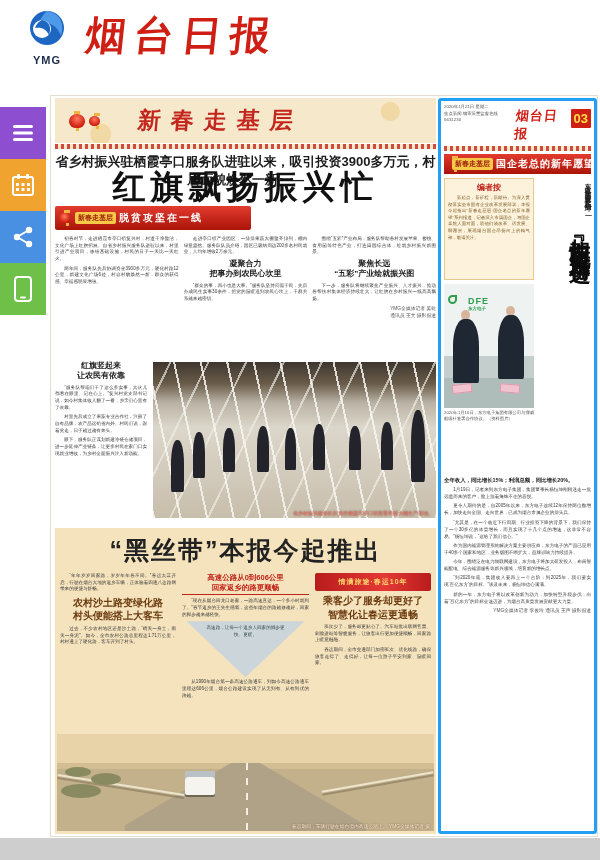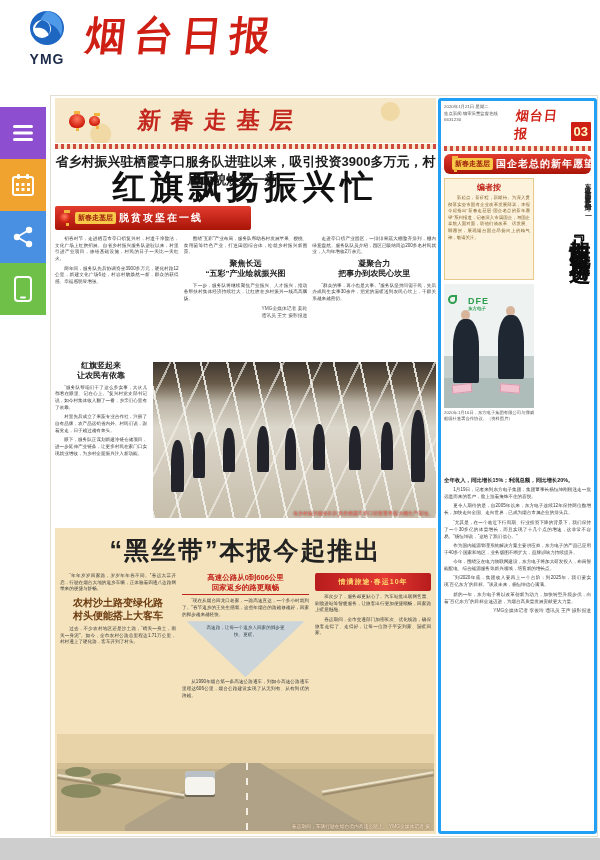--- a/index.html
+++ b/index.html
@@ -2,21 +2,21 @@
 <html><head>
 <meta charset="utf-8">
 <style>
   html,body{margin:0;padding:0;background:#fff;}
   .stage{position:relative;width:600px;height:860px;background:#fff;overflow:hidden;
          font-family:"Liberation Sans",sans-serif;color:#222;}
   
   .topbar{position:absolute;left:0;top:0;width:600px;height:95px;background:#fff;}
   .logo{position:absolute;left:18px;top:6px;width:58px;height:58px;text-align:center;cursor:pointer;}
   .logo svg{display:block;margin:0 auto;}
-  .logo .ymg{font-weight:bold;font-size:14px;color:#1c2b4a;letter-spacing:1px;line-height:10px;}
+  .logo .ymg{font-weight:bold;font-size:11px;color:#1c2b4a;letter-spacing:1px;line-height:10px;}
   .brand-cal{position:absolute;left:86px;top:8px;font-family:"DejaVu Serif",serif;font-weight:900;
              font-size:40px;color:#cf1f14;letter-spacing:8px;transform:skewX(-6deg);}
   
   .sidebar{position:absolute;left:0;top:107px;width:46px;}
   .sbtn{width:46px;height:52px;display:flex;align-items:center;justify-content:center;cursor:pointer;}
   .sb-purple{background:#8d4fd0;} .sb-orange{background:#f0a32f;}
   .sb-blue{background:#4a90e2;}  .sb-green{background:#6ec049;}
   
   .sheet{position:absolute;left:50px;top:95px;width:548px;height:742px;background:#fff;
          border:1px solid #e3ded2;box-sizing:border-box;}
@@ -87,25 +87,25 @@
        border-radius:4px 4px 2px 2px;box-shadow:inset 0 6px 0 #b9c0c6,0 2px 0 #6f6653;}
   .p3cap{position:absolute;right:4px;bottom:2px;font-size:4.8px;color:#ffe9d2;text-shadow:0 0 2px #5b4026;}
   .bush{position:absolute;background:#8a8a60;border-radius:50%;}
   
   .right-col{position:absolute;left:387px;top:2px;width:159px;height:736px;box-sizing:border-box;
              border:3px solid #21a0f5;border-radius:3px;background:#fff;padding:3px;overflow:hidden;cursor:pointer;}
   .rc-head{display:flex;justify-content:space-between;align-items:flex-start;}
   .rc-info{font-size:4.4px;color:#555;line-height:1.5;}
   .rc-brand{font-family:"DejaVu Serif",serif;font-weight:900;font-size:13px;color:#cf1f14;
             letter-spacing:1px;transform:skewX(-6deg);margin-top:3px;}
-  .rc-pageno{background:#cf1f14;color:#fef9c3;font-weight:900;font-size:13px;padding:2px 3px;
-             border-radius:1px;margin-top:18px;}
+  .rc-pageno{background:#cf1f14;color:#fde047;font-weight:900;font-size:13px;padding:2px 3px;
+             border-radius:1px;margin-top:5px;}
   .rc-strip{margin:3px 0;}
   .rc-banner{height:20px;background:linear-gradient(180deg,#e23b2e,#a91508);display:flex;
-             align-items:center;border-radius:6px;overflow:hidden;}
+             align-items:center;border-radius:0;overflow:hidden;}
   .rc-banner .rb-title{color:#fff;font-weight:900;font-size:10px;letter-spacing:1px;white-space:nowrap;}
   .rc-row{display:flex;margin-top:4px;height:294px;}
   .rc-left{width:90px;}
   .note{background:#fdf3dc;border:1px solid #e8c98c;padding:3px;height:102px;box-sizing:border-box;overflow:hidden;}
   .note-title{text-align:center;color:#c0231a;font-weight:bold;font-size:8px;margin-bottom:2px;}
   .note-body{font-size:4.4px;line-height:1.5;color:#7a5a28;text-align:justify;text-indent:2em;}
   .photo2{position:relative;margin-top:4px;width:90px;height:124px;overflow:hidden;
           background:linear-gradient(180deg,#eef2f1 0 58%,#c3cecd 58% 76%,#aebcba 76% 100%);}
   .dfe{position:absolute;left:16px;top:12px;color:#2e9e4f;font-weight:900;font-size:9px;letter-spacing:1px;margin-left:8px;}
   .dfe small{display:block;font-size:4.5px;letter-spacing:0;}
@@ -199,38 +199,38 @@
       <span class="badge">新春走基层</span>
       <span class="rb-title">脱贫攻坚在一线</span>
     </div>
 
     <div class="cols1">
       <div class="col t5">
         <p>初春时节，走进栖霞市亭口镇复兴村，村道干净整洁，文化广场上红旗招展。自省乡村振兴服务队进驻以来，村里引进产业项目，修缮基础设施，村民的日子一天比一天红火。</p>
         <p>两年间，服务队先后协调资金3900多万元，硬化村路12公里，新建文化广场6处，村容村貌焕然一新，群众的获得感、幸福感明显增强。</p>
       </div>
       <div class="col t5">
+        <p>走进亭口镇产业园区，一排排果蔬大棚整齐排列，棚内绿意盎然。服务队队员介绍，园区已吸纳周边200多名村民就业，人均年增收2万余元。</p>
+        <div class="subhead">
+          <div>凝聚合力</div>
+          <div>把事办到农民心坎里</div>
+        </div>
+        <p>“群众的事，再小也是大事。”服务队坚持问需于民，先后办成民生实事30余件，把党的温暖送到农民心坎上，干群关系越来越密切。</p>
+      </div>
+      <div class="col t5">
         <p>围绕“五彩”产业布局，服务队帮助各村发展苹果、樱桃、食用菌等特色产业，打造田园综合体，绘就乡村振兴新图景。</p>
         <div class="subhead">
           <div>聚焦长远</div>
           <div>“五彩”产业绘就振兴图</div>
         </div>
         <p>下一步，服务队将继续聚焦产业振兴、人才振兴，推动各帮扶村集体经济持续壮大，让红旗在乡村振兴一线高高飘扬。</p>
         <div class="byline">
           <div>YMG全媒体记者 姜乾</div>
           <div>通讯员 王文 摄影报道</div>
         </div>
-      </div>
-      <div class="col t5">
-        <p>走进亭口镇产业园区，一排排果蔬大棚整齐排列，棚内绿意盎然。服务队队员介绍，园区已吸纳周边200多名村民就业，人均年增收2万余元。</p>
-        <div class="subhead">
-          <div>凝聚合力</div>
-          <div>把事办到农民心坎里</div>
-        </div>
-        <p>“群众的事，再小也是大事。”服务队坚持问需于民，先后办成民生实事30余件，把党的温暖送到农民心坎上，干群关系越来越密切。</p>
       </div>
     </div>
 
     <div class="row2">
       <div class="leftcol t5">
         <div class="subhead">
           <div>红旗竖起来</div>
           <div>让农民有依靠</div>
         </div>
         <p>“服务队帮咱们干了这么多实事，大伙儿都看在眼里、记在心上。”复兴村党支部书记说，如今村集体收入翻了一番，乡亲们心里有了依靠。</p>
@@ -266,20 +266,24 @@
           <div class="redhead">
             <div>高速公路从0到606公里</div>
             <div>回家返乡的路更顺畅</div>
           </div>
           <p>“现在从烟台回龙口老家，一路高速直达，一个多小时就到了。”春节返乡的王先生感慨，这些年烟台的路越修越好，回家的脚步越来越轻快。</p>
           <div class="tri">高速路，让每一个返乡人回家的脚步更快、更暖。</div>
           <p>从1990年烟台第一条高速公路通车，到如今高速公路通车里程达606公里，烟台公路建设实现了从无到有、从有到优的跨越。</p>
         </div>
         <div class="c3 t5">
           <div class="adbar">情满旅途·春运10年</div>
+          <div class="tansub">
+            <div>乘客少了服务却更好了</div>
+            <div>智慧化让春运更通畅</div>
+          </div>
           <p>班次少了，服务却更贴心了。汽车站推出联网售票、刷脸进站等智慧服务，让旅客出行更加便捷顺畅，回家路上暖意融融。</p>
           <p>春运期间，全市交通部门加密班次、优化线路，确保旅客走得了、走得好，让每一位游子平安到家、温暖回家。</p>
         </div>
       </div>
       <div class="photo3">
         <div class="road">
           <div class="lane"></div>
         </div>
         <div class="rail" style="left:0;top:52%;width:34%;transform:rotate(9deg);"></div>
         <div class="rail" style="right:0;top:48%;width:30%;transform:rotate(-10deg);"></div>

